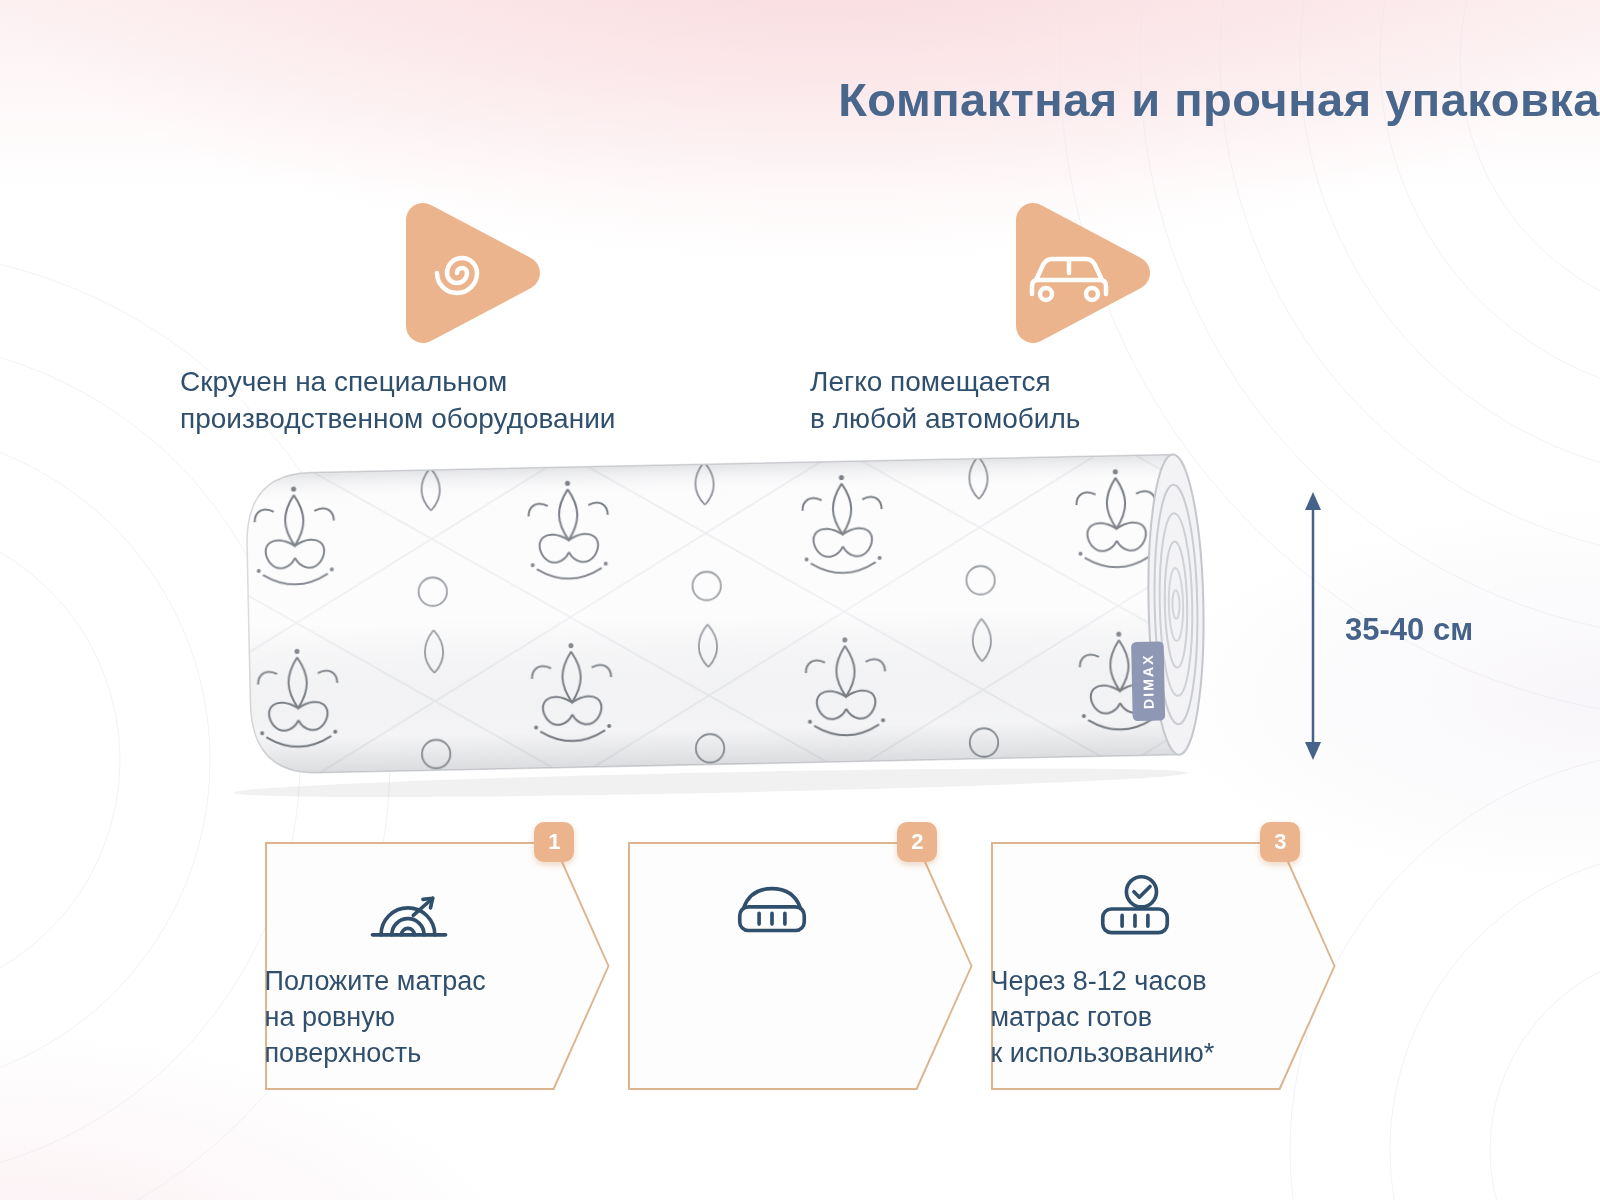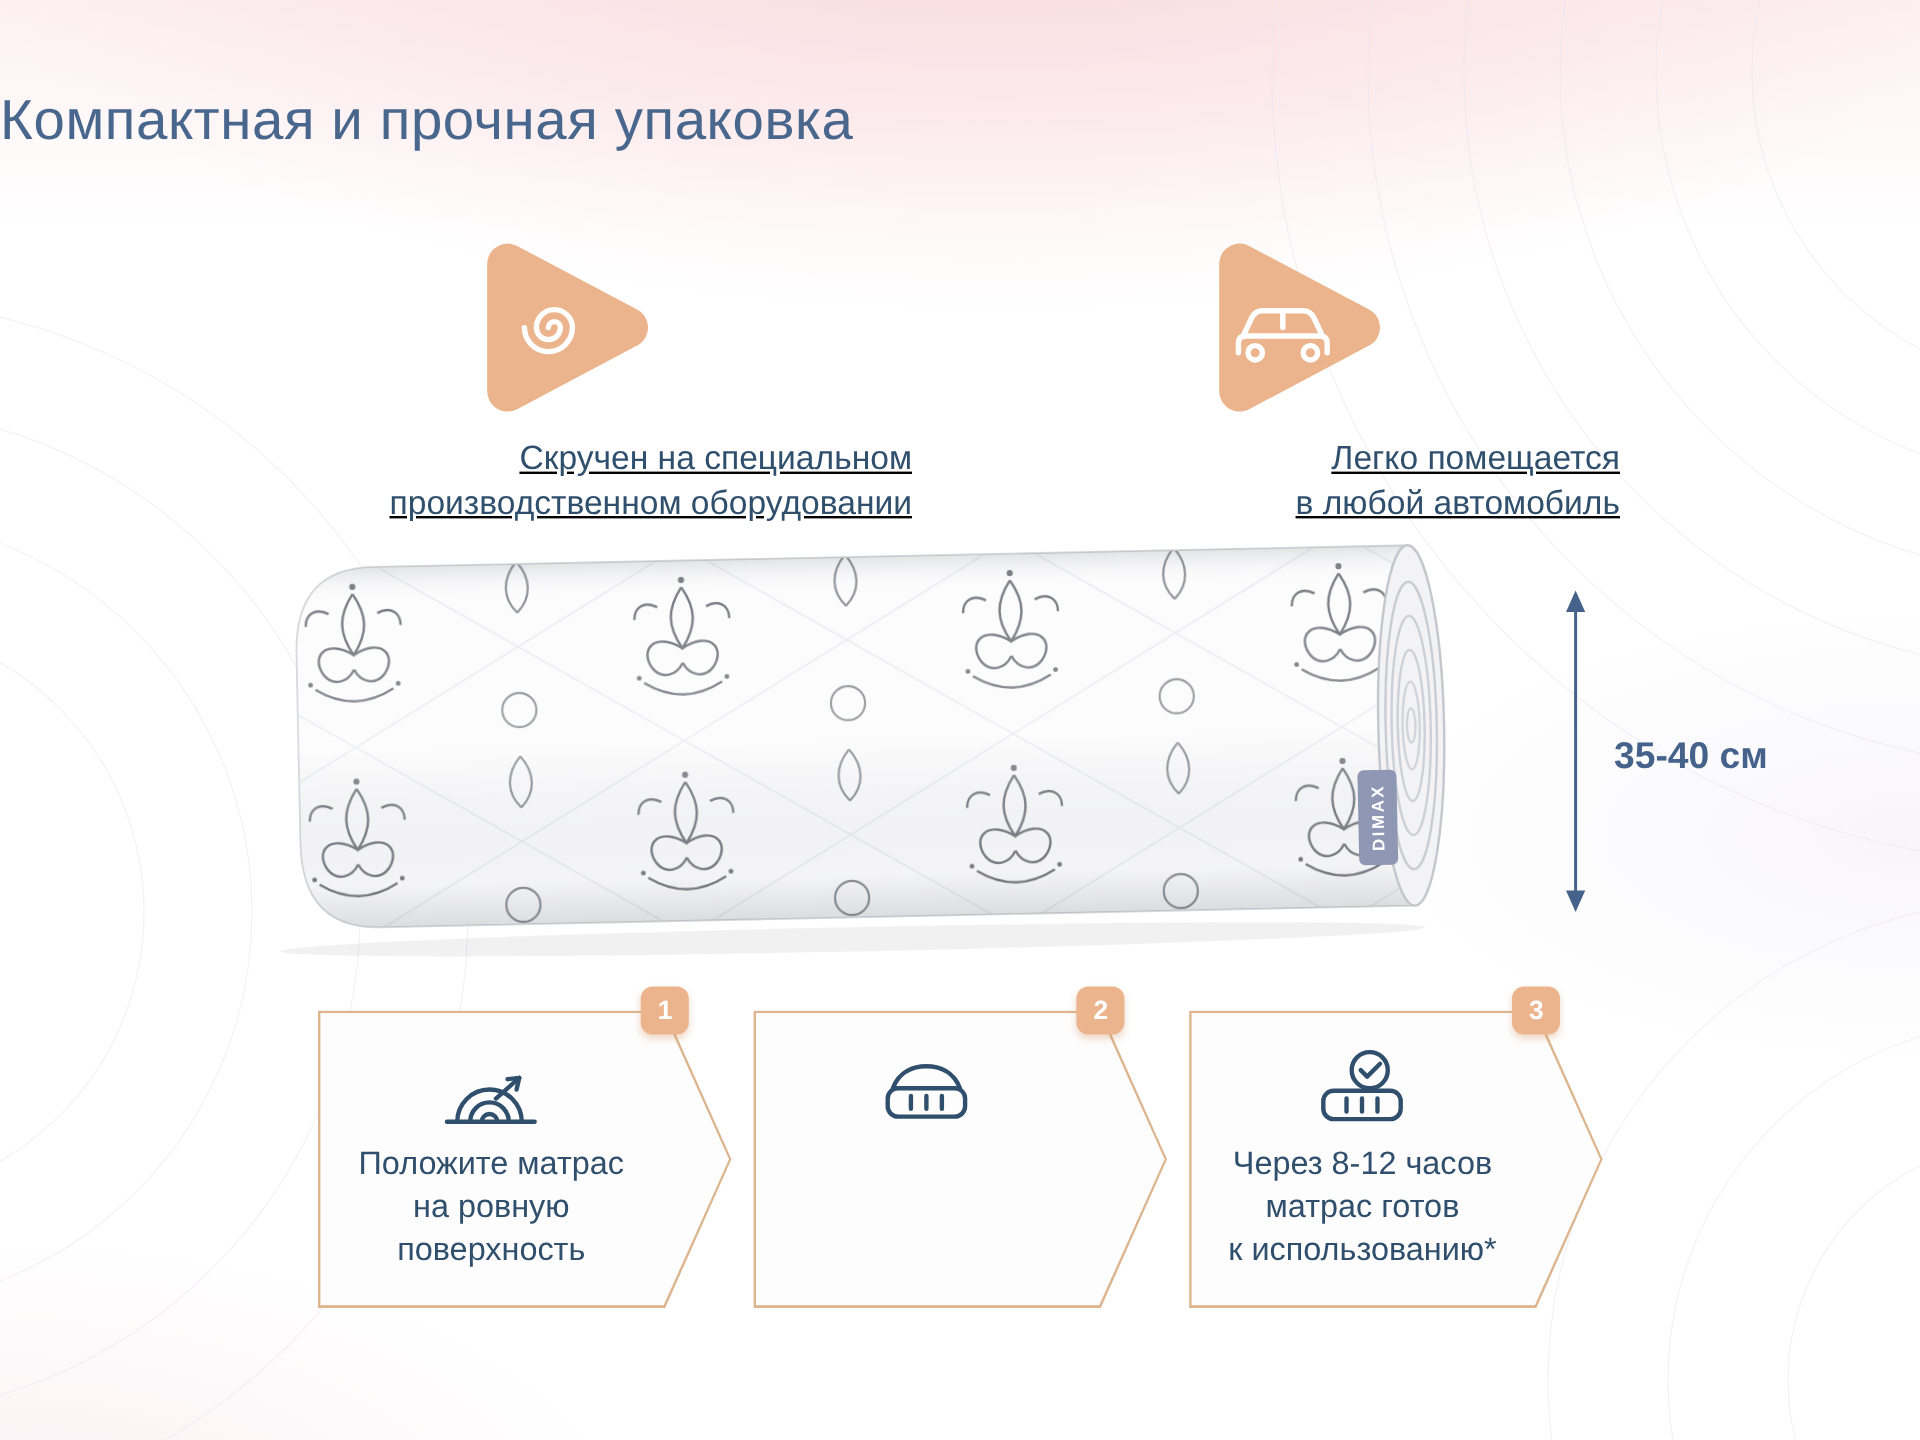--- a/index.html
+++ b/index.html
@@ -8,24 +8,24 @@
     font-family:"Liberation Sans",sans-serif;
     background:
       radial-gradient(1400px 540px at 52% -6%, rgba(248,213,217,.8), rgba(248,213,217,0) 62%),
       radial-gradient(900px 440px at 0% 108%, rgba(246,223,228,.55), rgba(246,223,228,0) 60%),
       radial-gradient(760px 320px at 100% 58%, rgba(240,236,243,.5), rgba(240,236,243,0) 60%),
       linear-gradient(180deg, rgba(250,226,229,.5), rgba(255,255,255,0) 16%),
       #ffffff;
   }
   .bg-waves{position:absolute;inset:0;pointer-events:none;}
   .page-title{
-    position:absolute;top:72px;left:0;width:100%;text-align:left;
-    font-size:47px;font-weight:normal;color:#49678c;letter-spacing:.5px;
-  }
-  .feature{position:absolute;top:198px;text-align:right;text-decoration:underline;}
+    position:absolute;top:72px;left:0;width:100%;text-align:right;
+    font-size:47px;font-weight:bold;color:#49678c;letter-spacing:.5px;
+  }
+  .feature{position:absolute;top:198px;text-align:left;}
   .feature-1{left:180px;width:580px;}
   .feature-2{left:810px;width:540px;}
   .tri-icon{display:block;margin:0 auto 16px auto;}
   .feature-text{
     font-size:28px;line-height:1.32;color:#2f4f6d;white-space:pre-line;font-weight:500;
   }
   .roll-wrap{position:absolute;left:155px;top:452px;width:1105px;height:345px;transform:rotate(-1.2deg);}
   .dim-arrow{position:absolute;left:1293px;top:490px;}
   .dim-label{
     position:absolute;left:1345px;top:612px;width:210px;
@@ -46,21 +46,21 @@
   }
   .step-badge{
     position:absolute;left:84%;top:0;transform:translate(-50%,-50%);
     width:40px;height:40px;border-radius:10px;background:#ecb48c;
     color:#fff;font-size:22px;font-weight:bold;display:flex;align-items:center;justify-content:center;
     box-shadow:0 3px 6px rgba(210,150,100,.35);
   }
   .step-inner{position:absolute;left:0;top:0;width:84%;height:100%;}
   .step-icon{display:block;margin:24px auto 0 auto;}
   .step-text{
-    margin-top:0;text-align:center;font-size:27px;line-height:1.33;
+    margin-top:12px;font-size:27px;line-height:1.33;
     color:#2f4f6d;white-space:pre-line;font-weight:500;
   }
   .footnote{
     position:absolute;top:1124px;left:0;width:100%;text-align:center;
     font-size:23px;color:#3f5e80;
   }
 </style>
 </head>
 <body>
 

